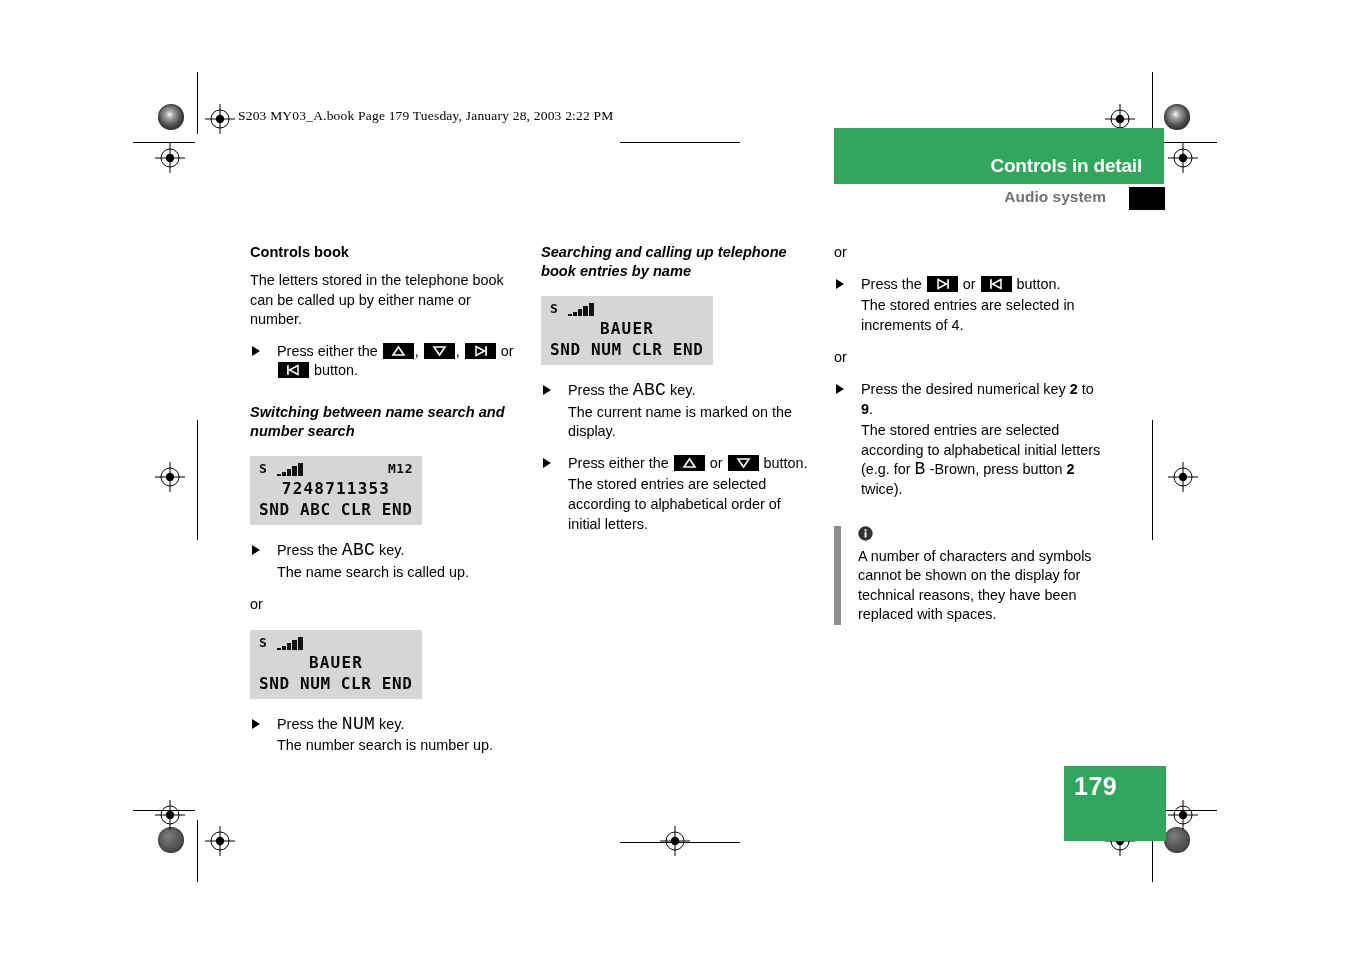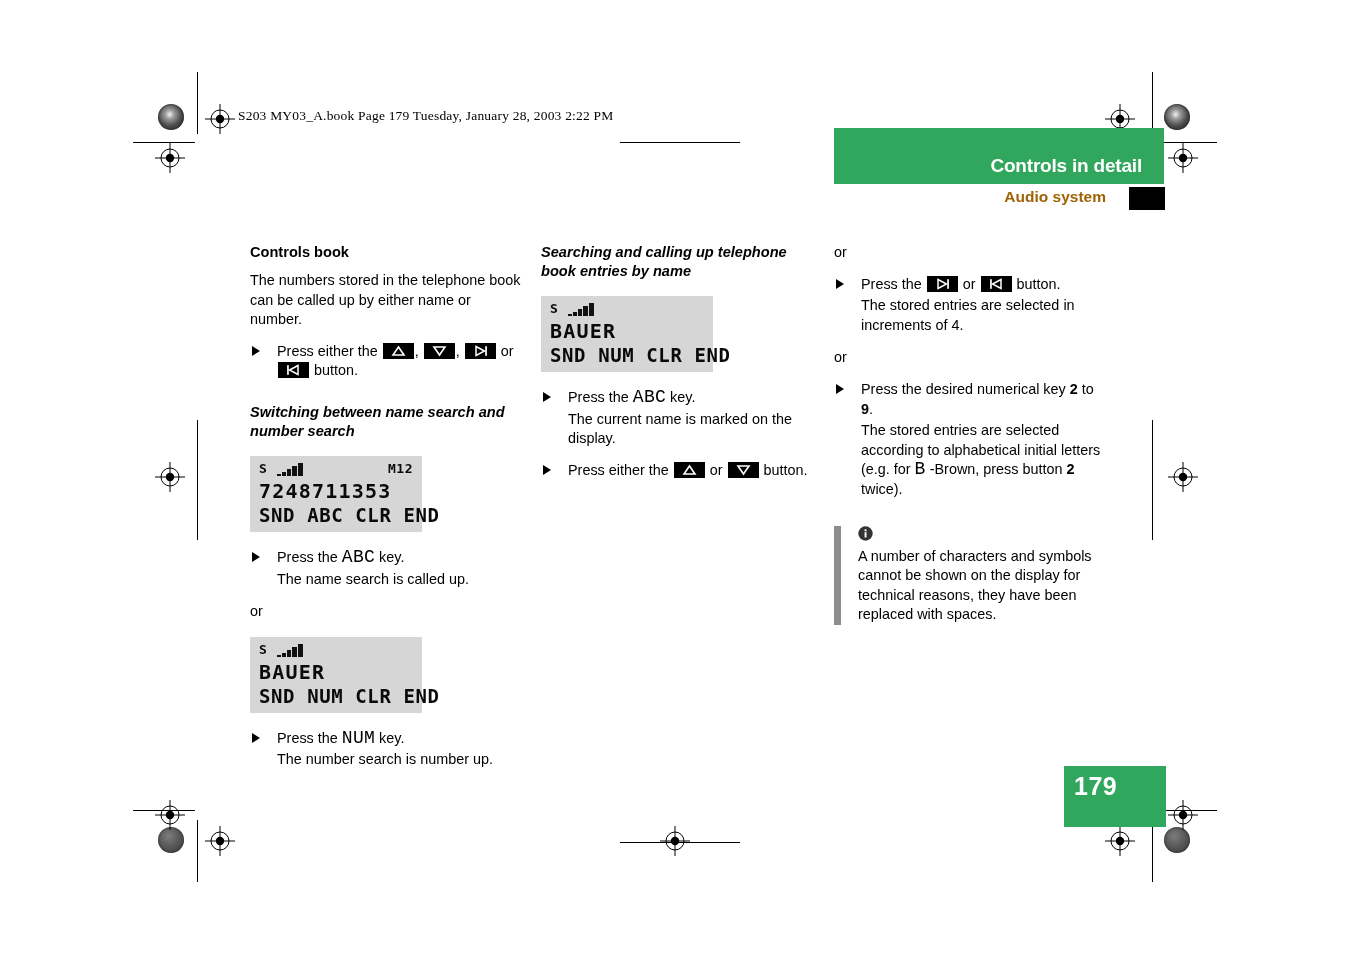--- a/index.html
+++ b/index.html
@@ -71,41 +71,41 @@
     white-space: nowrap;
   }
   .header-sub {
     position: absolute;
     left: 834px;
     top: 188px;
     width: 330px;
     text-align: right;
     font-size: 15.5px;
     font-weight: bold;
-    color: #a16207;
+    color: #737373;
     box-sizing: border-box;
     padding-right: 58px;
     white-space: nowrap;
   }
   .header-tab {
     position: absolute;
     left: 1129px;
     top: 187px;
     width: 36px;
     height: 23px;
     background: #000000;
   }
 
   
   .page-badge {
     position: absolute;
     left: 1064px;
     top: 766px;
     width: 102px;
-    height: 61px;
+    height: 75px;
     background: #30a75c;
   }
   .page-badge span {
     position: absolute;
     left: 10px;
     top: 6px;
     color: #ffffff;
     font-size: 25px;
     font-weight: bold;
     letter-spacing: .5px;
@@ -191,27 +191,28 @@
   .lcd .row {
     display: block;
     white-space: nowrap;
   }
   .lcd .row1 {
     height: 15px;
     position: relative;
     font-size: 13px;
   }
   .lcd .row2 {
-    font-size: 20px;
+    font-size: 16px;
     letter-spacing: 1.2px;
     margin: 4px 0 5px 0;
     font-weight: bold;
+    text-align: center;
   }
   .lcd .row3 {
-    font-size: 19px;
+    font-size: 16px;
     letter-spacing: .6px;
     font-weight: bold;
   }
   .lcd .sig-s {
     font-size: 13px;
     font-weight: bold;
     vertical-align: top;
   }
   .lcd .mem {
     position: absolute;
@@ -377,21 +378,21 @@
 <div class="header-sub">Audio system</div>
 <div class="header-tab"></div>
 
 <div class="page-badge">
   <span>179</span>
 </div>
 
 <div class="col c1">
 
   <h3 class="sec-bold">Controls book</h3>
-  <p class="body">The numbers stored in the telephone book can be called up by either name or number.</p>
+  <p class="body">The letters stored in the telephone book can be called up by either name or number.</p>
 
 
   <div class="step">
     <span class="tri"></span>
     <span>Press either the</span>
     <span class="keybtn">
       <svg width="31" height="16" viewBox="0 0 31 16">
           <polygon points="15.5,4 21,12 10,12" fill="none" stroke="#fff" stroke-width="1.6"></polygon>
         </svg>
     </span><span>,</span>
@@ -506,20 +507,21 @@
         </svg>
     </span>
     <span>or</span>
     <span class="keybtn">
       <svg width="31" height="16" viewBox="0 0 31 16">
           <polygon points="15.5,12 21,4 10,4" fill="none" stroke="#fff" stroke-width="1.6"></polygon>
         </svg>
     </span>
     <span>button.</span>
   </div>
+  <div class="result">The stored entries are selected according to alphabetical order of initial letters.</div>
 </div>
 
 <div class="col c3">
 
   <p class="body">or</p>
 
   <div class="step">
     <span class="tri"></span>
     <span>Press the</span>
     <span class="keybtn">

